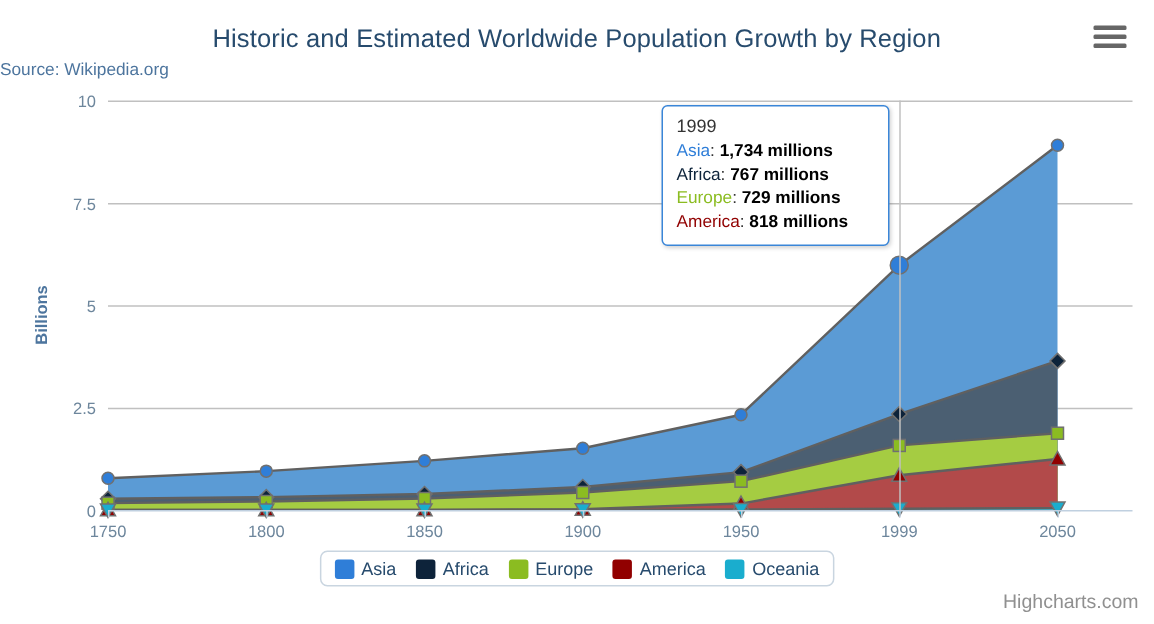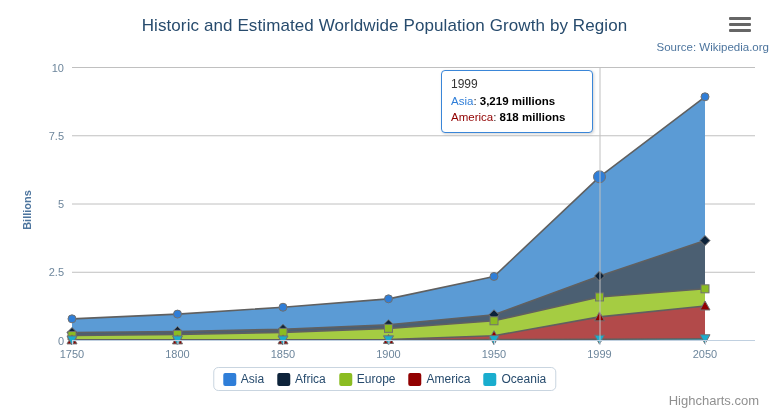--- a/index.html
+++ b/index.html
@@ -10,21 +10,21 @@
     -webkit-font-smoothing:antialiased;
   }
   #chart-root{position:relative;width:769px;height:416px;border-radius:13px;}
 
   
   .chart-title{
     position:absolute;left:0;top:16px;width:769px;text-align:center;
     font-size:17px;color:#274b6d;font-weight:normal;letter-spacing:.1px;
   }
   .chart-subtitle{
-    position:absolute;left:0;top:41px;width:769px;text-align:right;
+    position:absolute;left:0;top:41px;width:769px;text-align:left;
     font-size:11.5px;color:#4d759e;
   }
 
   
   .ctx-btn{
     position:absolute;right:18px;top:17px;width:22px;height:18px;
     cursor:pointer;
   }
   .ctx-btn span{
     display:block;height:3px;background:#666;border-radius:1px;margin-bottom:3px;
@@ -184,20 +184,22 @@
       </div>
       <div class="legend-item">
         <span class="legend-swatch" style="background: rgb(26, 173, 206);"></span>
         <span class="legend-label">Oceania</span>
       </div>
     </div>
 
   <div class="tooltip">
     <div class="tt-header">1999</div>
     <div id="tt-rows">
-        <div class="tt-row"><span class="tt-name" style="color: rgb(47, 126, 216);">Asia</span><span>: </span><span class="tt-val">3,219 millions</span></div>
+        <div class="tt-row"><span class="tt-name" style="color: rgb(47, 126, 216);">Asia</span><span>: </span><span class="tt-val">1,734 millions</span></div>
+        <div class="tt-row"><span class="tt-name" style="color: rgb(13, 35, 58);">Africa</span><span>: </span><span class="tt-val">767 millions</span></div>
+        <div class="tt-row"><span class="tt-name" style="color: rgb(139, 188, 33);">Europe</span><span>: </span><span class="tt-val">729 millions</span></div>
         <div class="tt-row"><span class="tt-name" style="color: rgb(145, 0, 0);">America</span><span>: </span><span class="tt-val">818 millions</span></div>
       </div>
   </div>
 
   <div class="credits">Highcharts.com</div>
 
 </div>
 
 </body></html>

